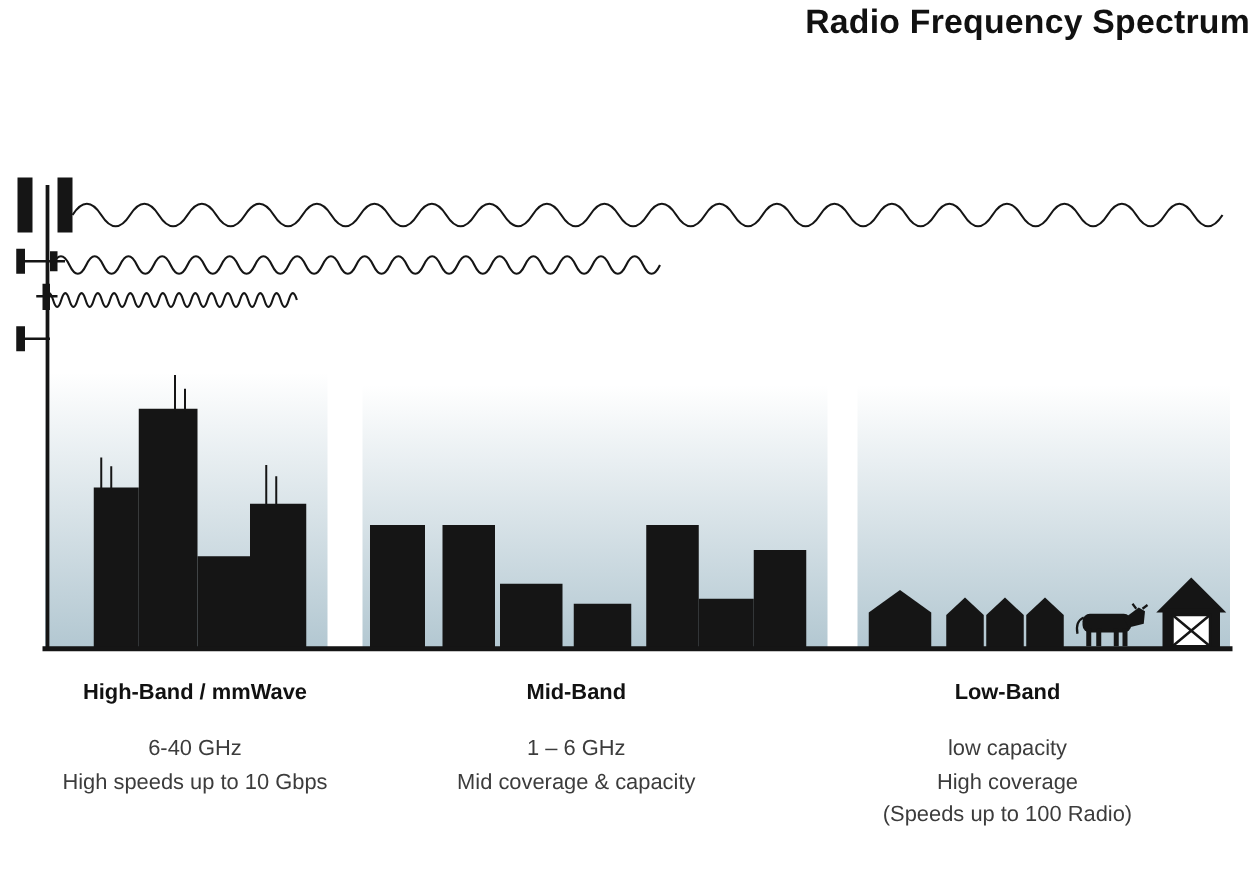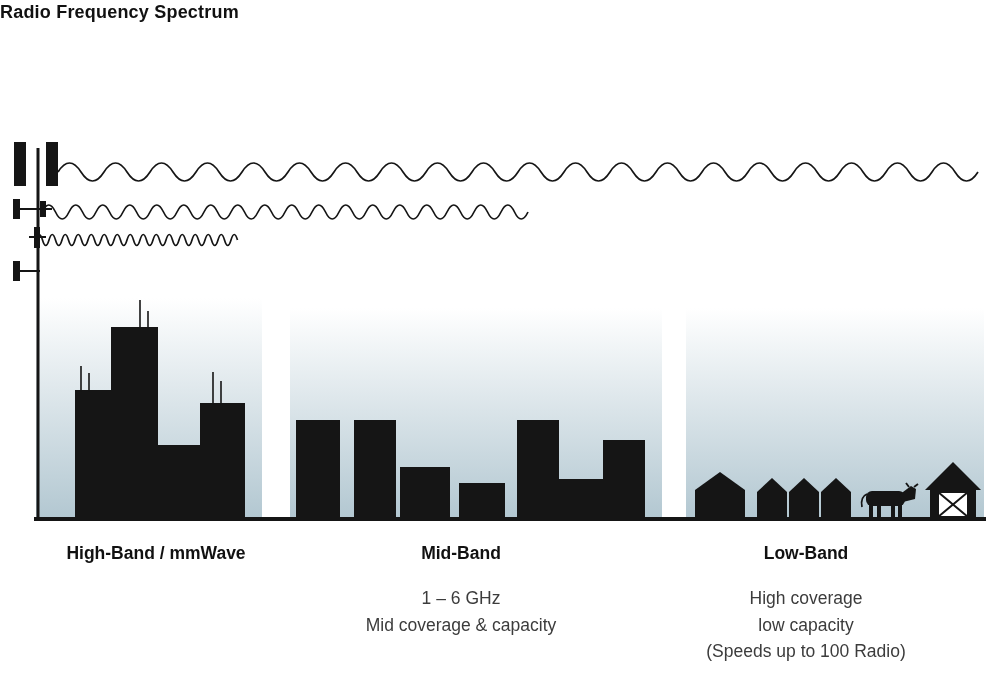--- a/index.html
+++ b/index.html
@@ -8,22 +8,22 @@
     --sky-bottom:#b2c7d1;
     --text:#3c3c3c;
     --heading:#111111;
   }
   html,body{margin:0;padding:0;}
   body{
     width:1000px;height:700px;background:#ffffff;position:relative;overflow:hidden;
     font-family:"Liberation Sans","DejaVu Sans",sans-serif;
   }
   .title{
-    position:absolute;top:2px;left:0;width:1000px;text-align:left;
-    font-size:18px;font-weight:bold;color:var(--heading);letter-spacing:.2px;
+    position:absolute;top:2px;left:0;width:1000px;text-align:right;
+    font-size:27px;font-weight:bold;color:var(--heading);letter-spacing:.2px;
   }
   .stage{position:absolute;top:0;left:0;}
   .sil{fill:var(--sil);}
   .wave{fill:none;stroke:var(--sil);stroke-width:1.7;}
   .mast{stroke:var(--sil);}
   .ant{stroke:var(--sil);stroke-width:1.6;}
   .stroke-thin{stroke:var(--sil);stroke-width:1.8;fill:none;}
   .stop-top{stop-color:var(--sky-top);}
   .stop-bottom{stop-color:var(--sky-bottom);}
   .barn-x{stroke:var(--sil);stroke-width:2;fill:none;}
@@ -113,30 +113,34 @@
       <path class="barn-x" d="M938 492 L968 517 M968 492 L938 517"></path>
       <rect class="barn-x" x="938" y="492" width="30" height="25"></rect>
     </g>
   </g>
 
   <rect class="sil" x="34" y="517" width="952" height="4"></rect>
 </svg>
 
 <div class="band" style="left:16px;width:280px">
   <div class="band-title">High-Band / mmWave</div>
+  <div class="band-lines">
+    <div>6-40 GHz</div>
+    <div>High speeds up to 10 Gbps</div>
+  </div>
 </div>
 
 <div class="band" style="left:311px;width:300px">
   <div class="band-title">Mid-Band</div>
   <div class="band-lines">
     <div>1 – 6 GHz</div>
     <div>Mid coverage &amp; capacity</div>
   </div>
 </div>
 
 <div class="band" style="left:656px;width:300px">
   <div class="band-title">Low-Band</div>
   <div class="band-lines">
+    <div>low capacity</div>
     <div>High coverage</div>
-    <div>low capacity</div>
     <div>(Speeds up to 100 Radio)</div>
   </div>
 </div>
 
 </body></html>

